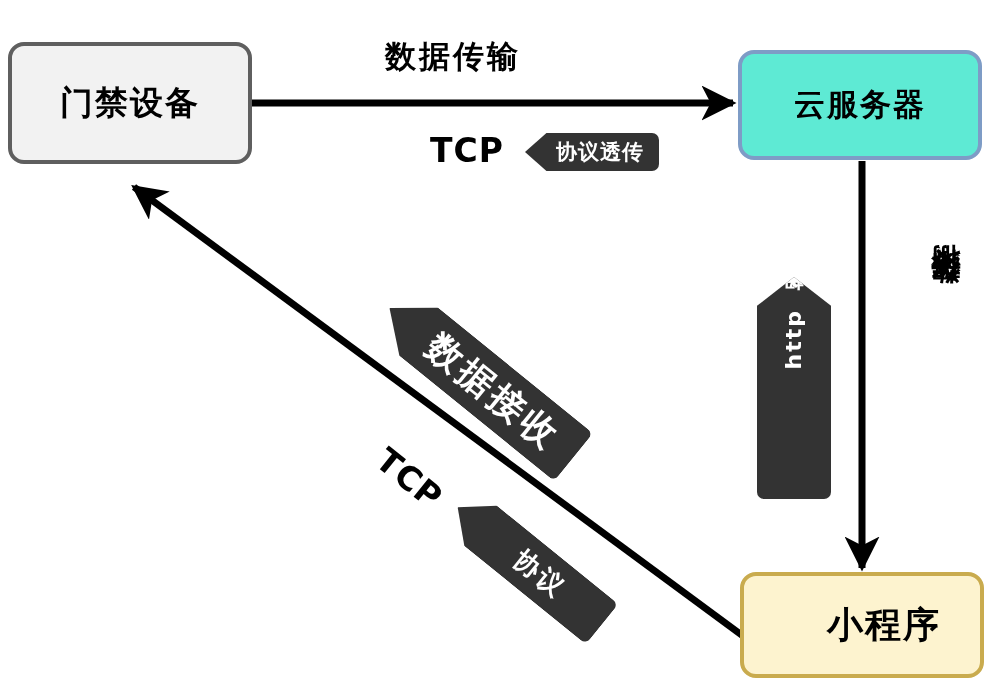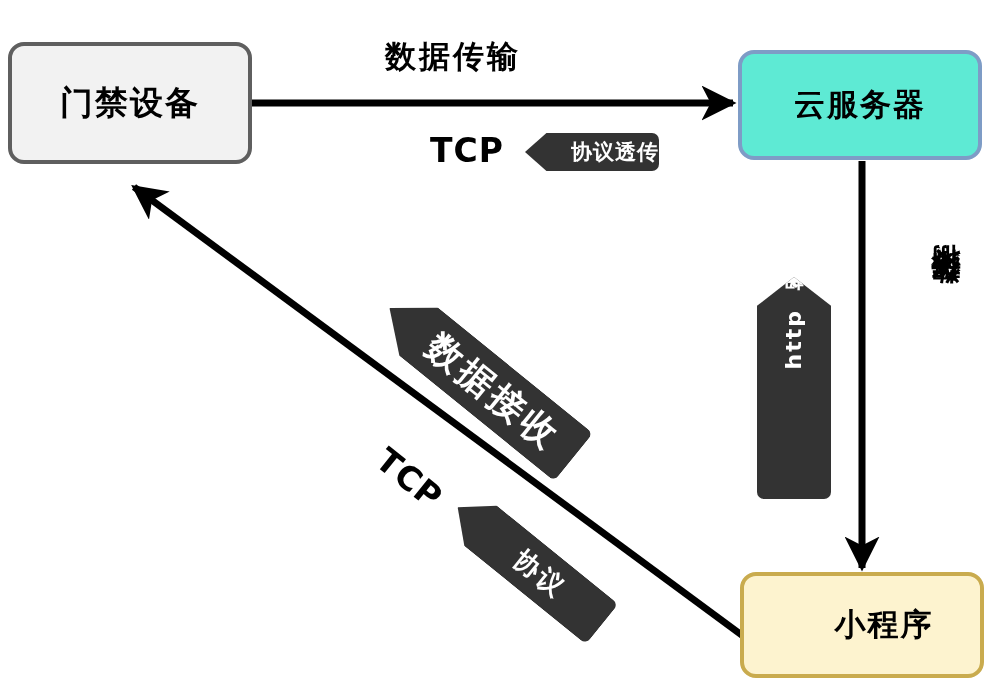--- a/index.html
+++ b/index.html
@@ -54,21 +54,21 @@
   #node-cloud {
     left: 738px; top: 50px;  width: 244px; height: 110px;
     background: #5eead4;
     border-color: #7e9cc6;
     font-size: 31px;
   }
   #node-miniapp {
     left: 740px; top: 572px; width: 244px; height: 106px;
     background: #fdf3cf;
     border-color: #c9ab4e;
-    font-size: 31px;
+    font-size: 36px;
     padding-left: 44px;
   }
 
   
   .plain-label {
     position: absolute;
     font-weight: bold;
     color: #000000;
     white-space: nowrap;
     letter-spacing: 1px;
@@ -119,21 +119,20 @@
   .badge.point-up {
     clip-path: polygon(50% 0%, 100% 13%, 100% 100%, 0% 100%, 0% 13%);
   }
 
   #badge-passthrough {
     left: 525px; top: 133px;
     width: 134px; height: 38px;
     font-size: 21px;
     letter-spacing: 1px;
     padding-left: 16px;
-    justify-content: flex-end;
   }
 
   #badge-recv {
     left: 409px; top: 284px;
     width: 237px; height: 62px;
     font-size: 36px;
     letter-spacing: 4px;
     padding-left: 30px;
     transform: rotate(39deg);
     transform-origin: left top;

